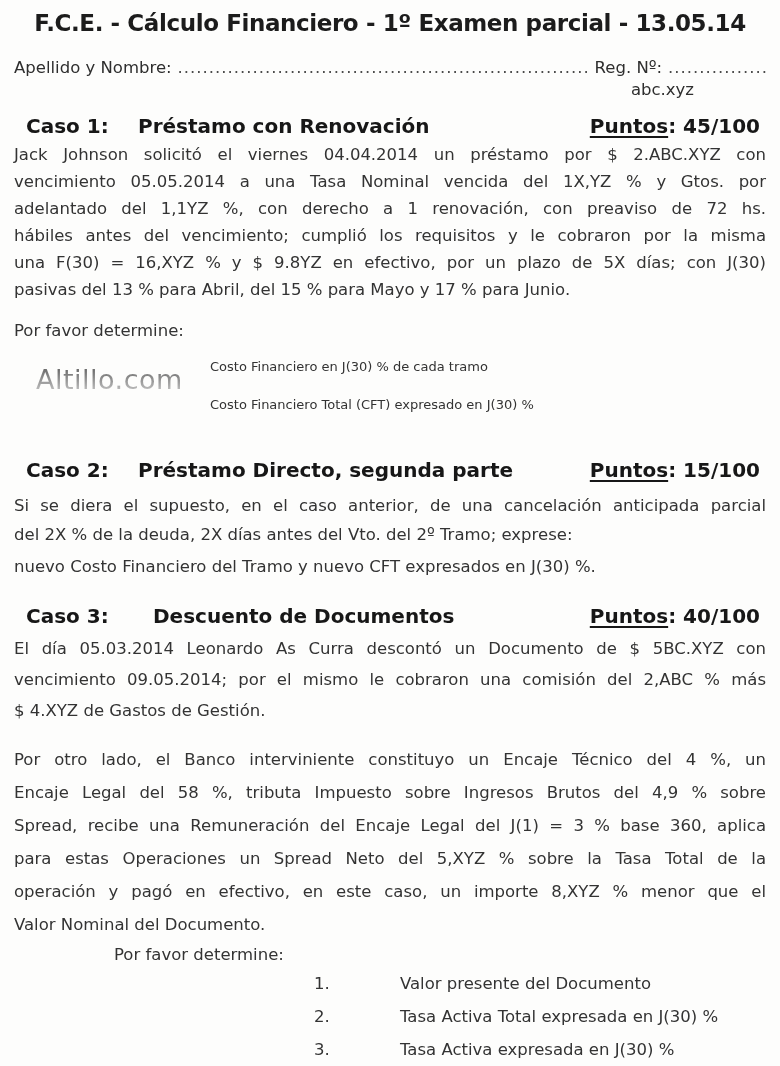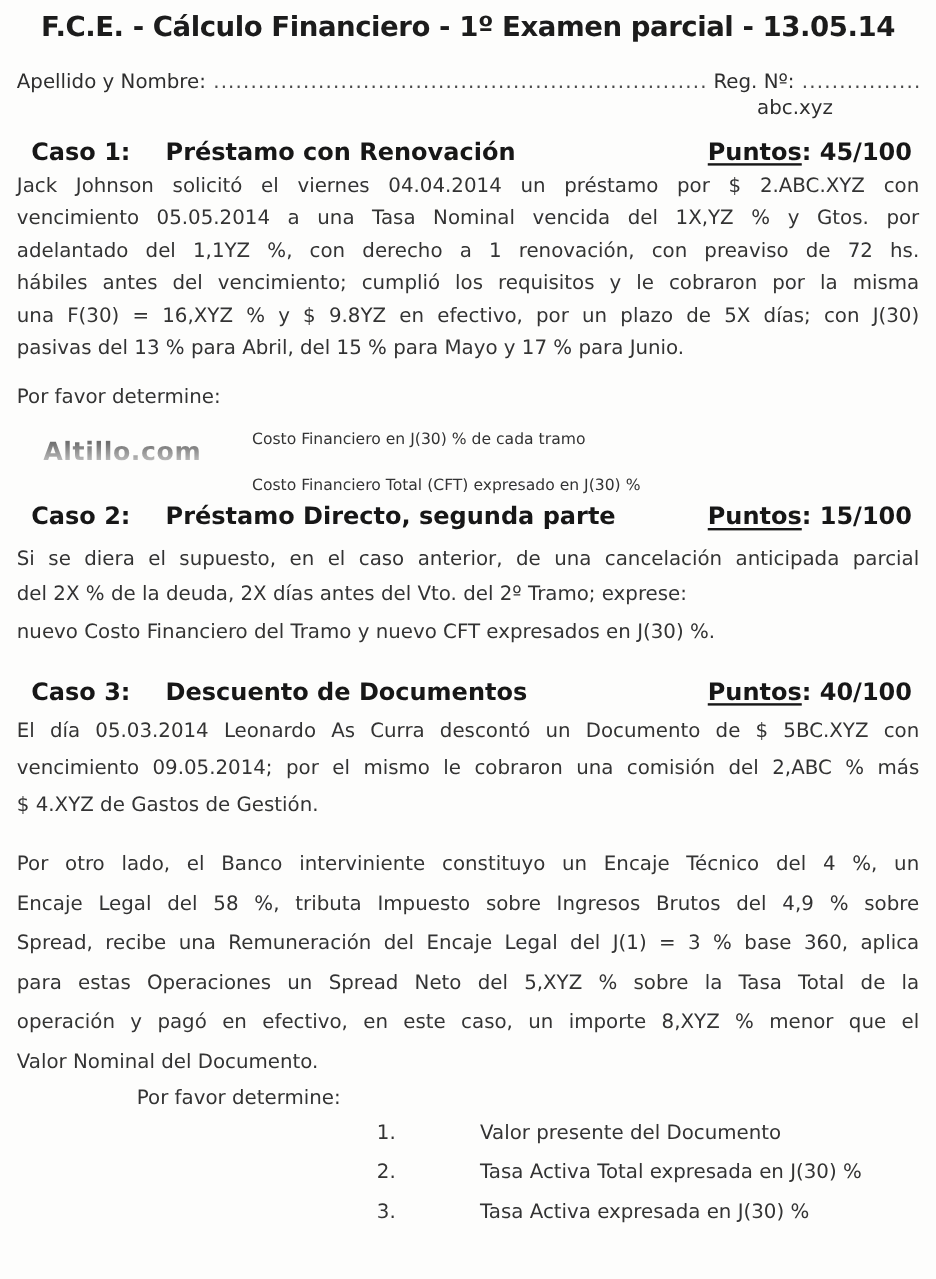--- a/index.html
+++ b/index.html
@@ -82,22 +82,22 @@
     color: #333;
     margin-top: 18px;
   }
 
   
   .requests-block { position: relative; margin-top: 16px; min-height: 62px; }
   .watermark {
     position: absolute;
     left: 22px;
     top: 8px;
-    font-size: 21px;
-    font-weight: bold;
+    font-size: 27px;
+    font-weight: normal;
     background: linear-gradient(to bottom, #6f6f6f 20%, #c9c9c9 95%);
     -webkit-background-clip: text;
     background-clip: text;
     color: transparent;
     letter-spacing: 0.5px;
   }
   .request-line {
     margin-left: 196px;
     font-size: 13px;
     color: #333;
@@ -107,24 +107,24 @@
 
   
   .num-list { margin-left: 300px; margin-top: 10px; }
   .num-item { display: flex; font-size: 16.5px; color: #333; line-height: 20px; margin-bottom: 13px; }
   .num-item .num { width: 34px; flex: 0 0 auto; }
   .num-item .txt { margin-left: 52px; white-space: nowrap; }
 
   
   .mt-h1 { margin-top: 15px; }
   .mt-b1 { margin-top: 3px; }
-  .mt-h2 { }
+  .mt-h2 { margin-top: 40px; }
   .mt-b2a { margin-top: 9px; }
   .mt-b2b { margin-top: 3px; }
-  .mt-h3 { margin-top: 23px; }
+  .mt-h3 { margin-top: 23px; gap: 15px; }
   .mt-b3a { margin-top: 5px; }
   .mt-b3b { margin-top: 17px; }
   .prompt-indent { margin-left: 100px; margin-top: 4px; }
 </style>
 </head>
 <body>
 
 <div class="page">
 
   <div class="doc-title">F.C.E. - Cálculo Financiero - 1º Examen parcial - 13.05.14</div>

